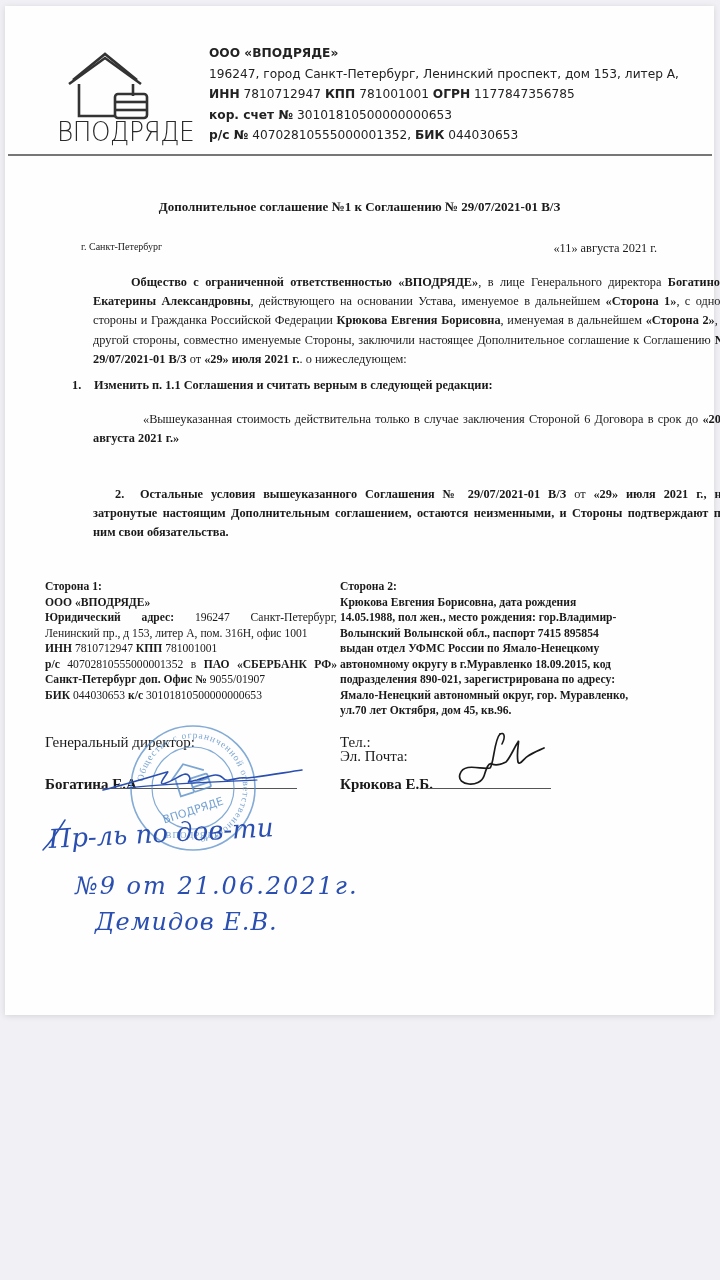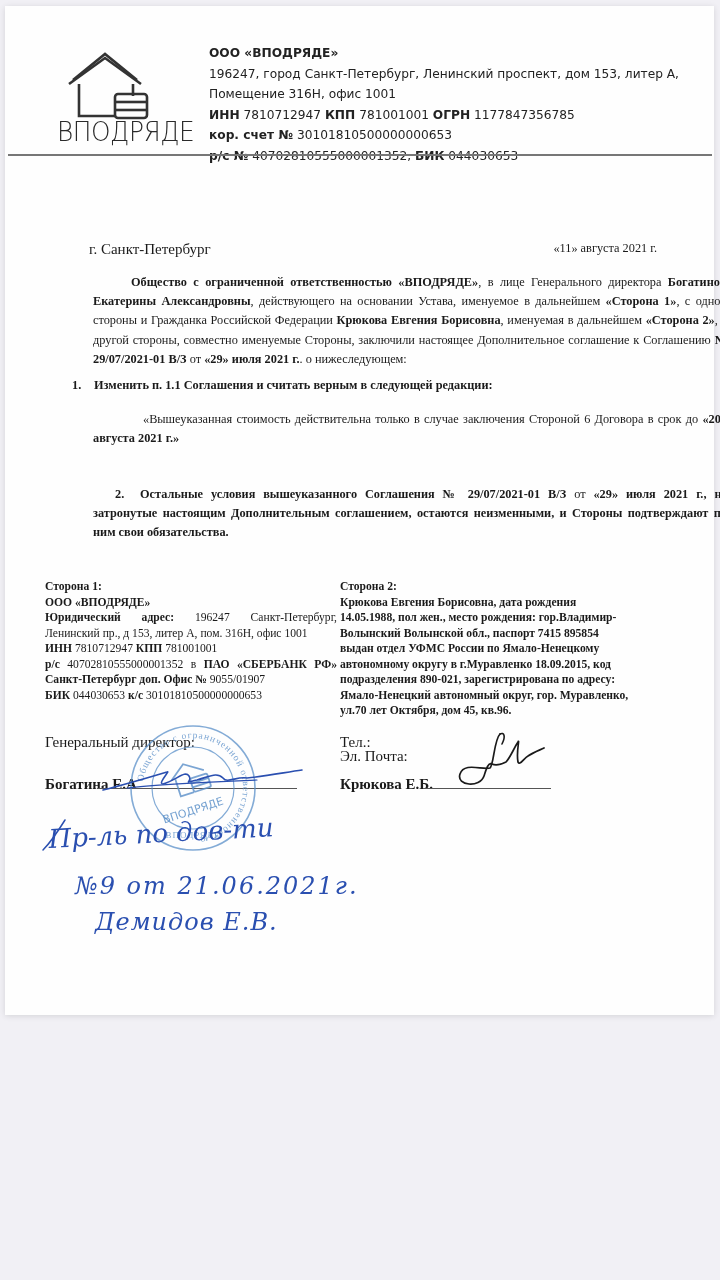--- a/index.html
+++ b/index.html
@@ -11,21 +11,21 @@
     }
     .abs { position: absolute; }
     
     .logo { left: 48px; top: 40px; width: 160px; height: 108px; }
     .logo-word { position: absolute; left: 4px; top: 70px; font-family: "DejaVu Sans", sans-serif; font-size: 27px; letter-spacing: -0.5px; color: #2a2a2a; font-weight: 300; transform: scaleX(0.92); transform-origin: left; }
     .lh { left: 204px; top: 37px; font-family: "DejaVu Sans", sans-serif; font-size: 12.2px; line-height: 20.5px; color: #222; }
     .lh b { font-weight: bold; }
     .divider { left: 3px; top: 148px; width: 704px; height: 2px; background: #777; }
     
     .title { left: 0; width: 709px; top: 193px; text-align: center; font-weight: bold; font-size: 13px; }
-    .city { left: 84px; top: 235px; font-size: 15px; }
+    .city { left: 76px; top: 235px; font-size: 10px; }
     .date { right: 57px; top: 235px; font-size: 12.3px; }
     .para { left: 40px; width: 634px; font-size: 12.3px; line-height: 19.2px; text-align: justify; margin-left: 48px; }
     .p1 { top: 267px; text-indent: 38px; }
     .item1 { left: 67px; top: 372px; font-weight: bold; font-size: 12.3px; }
     .item1 .num { display: inline-block; width: 22px; }
     .quote { top: 404px; text-indent: 50px; }
     .item2 { top: 479px; font-weight: bold; text-indent: 22px; }
     .item2 .num { display: inline-block; width: 25px; text-indent: 0; }
     .party { font-size: 11.6px; line-height: 15.5px; }
     .party1 { left: 40px; top: 573px; width: 292px; text-align: justify; }
@@ -56,37 +56,37 @@
         <line x1="62" y1="56" x2="94" y2="56"></line>
         <line x1="62" y1="64" x2="94" y2="64"></line>
       </g>
     </svg>
     <div class="logo-word">ВПОДРЯДЕ</div>
   </div>
 
   <div class="abs lh">
     <div><b>ООО «ВПОДРЯДЕ»</b></div>
     <div>196247, город Санкт-Петербург, Ленинский проспект, дом 153, литер А,</div>
-    <div>Помещение 316Н, офис 1001</div>
     <div>
       <b>ИНН</b> <span>7810712947</span>
       <b>КПП</b> <span>781001001</span>
       <b>ОГРН</b> <span>1177847356785</span>
     </div>
     <div>
       <b>кор. счет №</b> <span>30101810500000000653</span>
     </div>
     <div>
       <b>р/с №</b> <span>40702810555000001352,</span>
       <b>БИК</b> <span>044030653</span>
     </div>
   </div>
 
   <div class="abs divider"></div>
 
+  <div class="abs title">Дополнительное соглашение №1 к Соглашению № 29/07/2021-01 В/З</div>
   <div class="abs city">г. Санкт-Петербург</div>
   <div class="abs date">«11» августа 2021 г.</div>
 
   <div class="abs para p1">
     <b>Общество с ограниченной ответственностью «ВПОДРЯДЕ»</b><span>, в лице Генерального директора </span><b>Богатиной Екатерины Александровны</b><span>, действующего на основании Устава, именуемое в дальнейшем </span><b>«Сторона 1»</b><span>, с одной стороны и Гражданка Российской Федерации </span><b>Крюкова Евгения Борисовна</b><span>, именуемая в дальнейшем </span><b>«Сторона 2»</b><span>, с другой стороны, совместно именуемые Стороны, заключили настоящее Дополнительное соглашение к Соглашению </span><b>№ 29/07/2021-01 В/З</b><span>  от </span><b>«29» июля 2021 г.</b><span>. о нижеследующем:</span>
   </div>
 
   <div class="abs item1">
     <span class="num">1.</span><span>Изменить п. 1.1 Соглашения и считать верным в следующей редакции:</span>
   </div>

